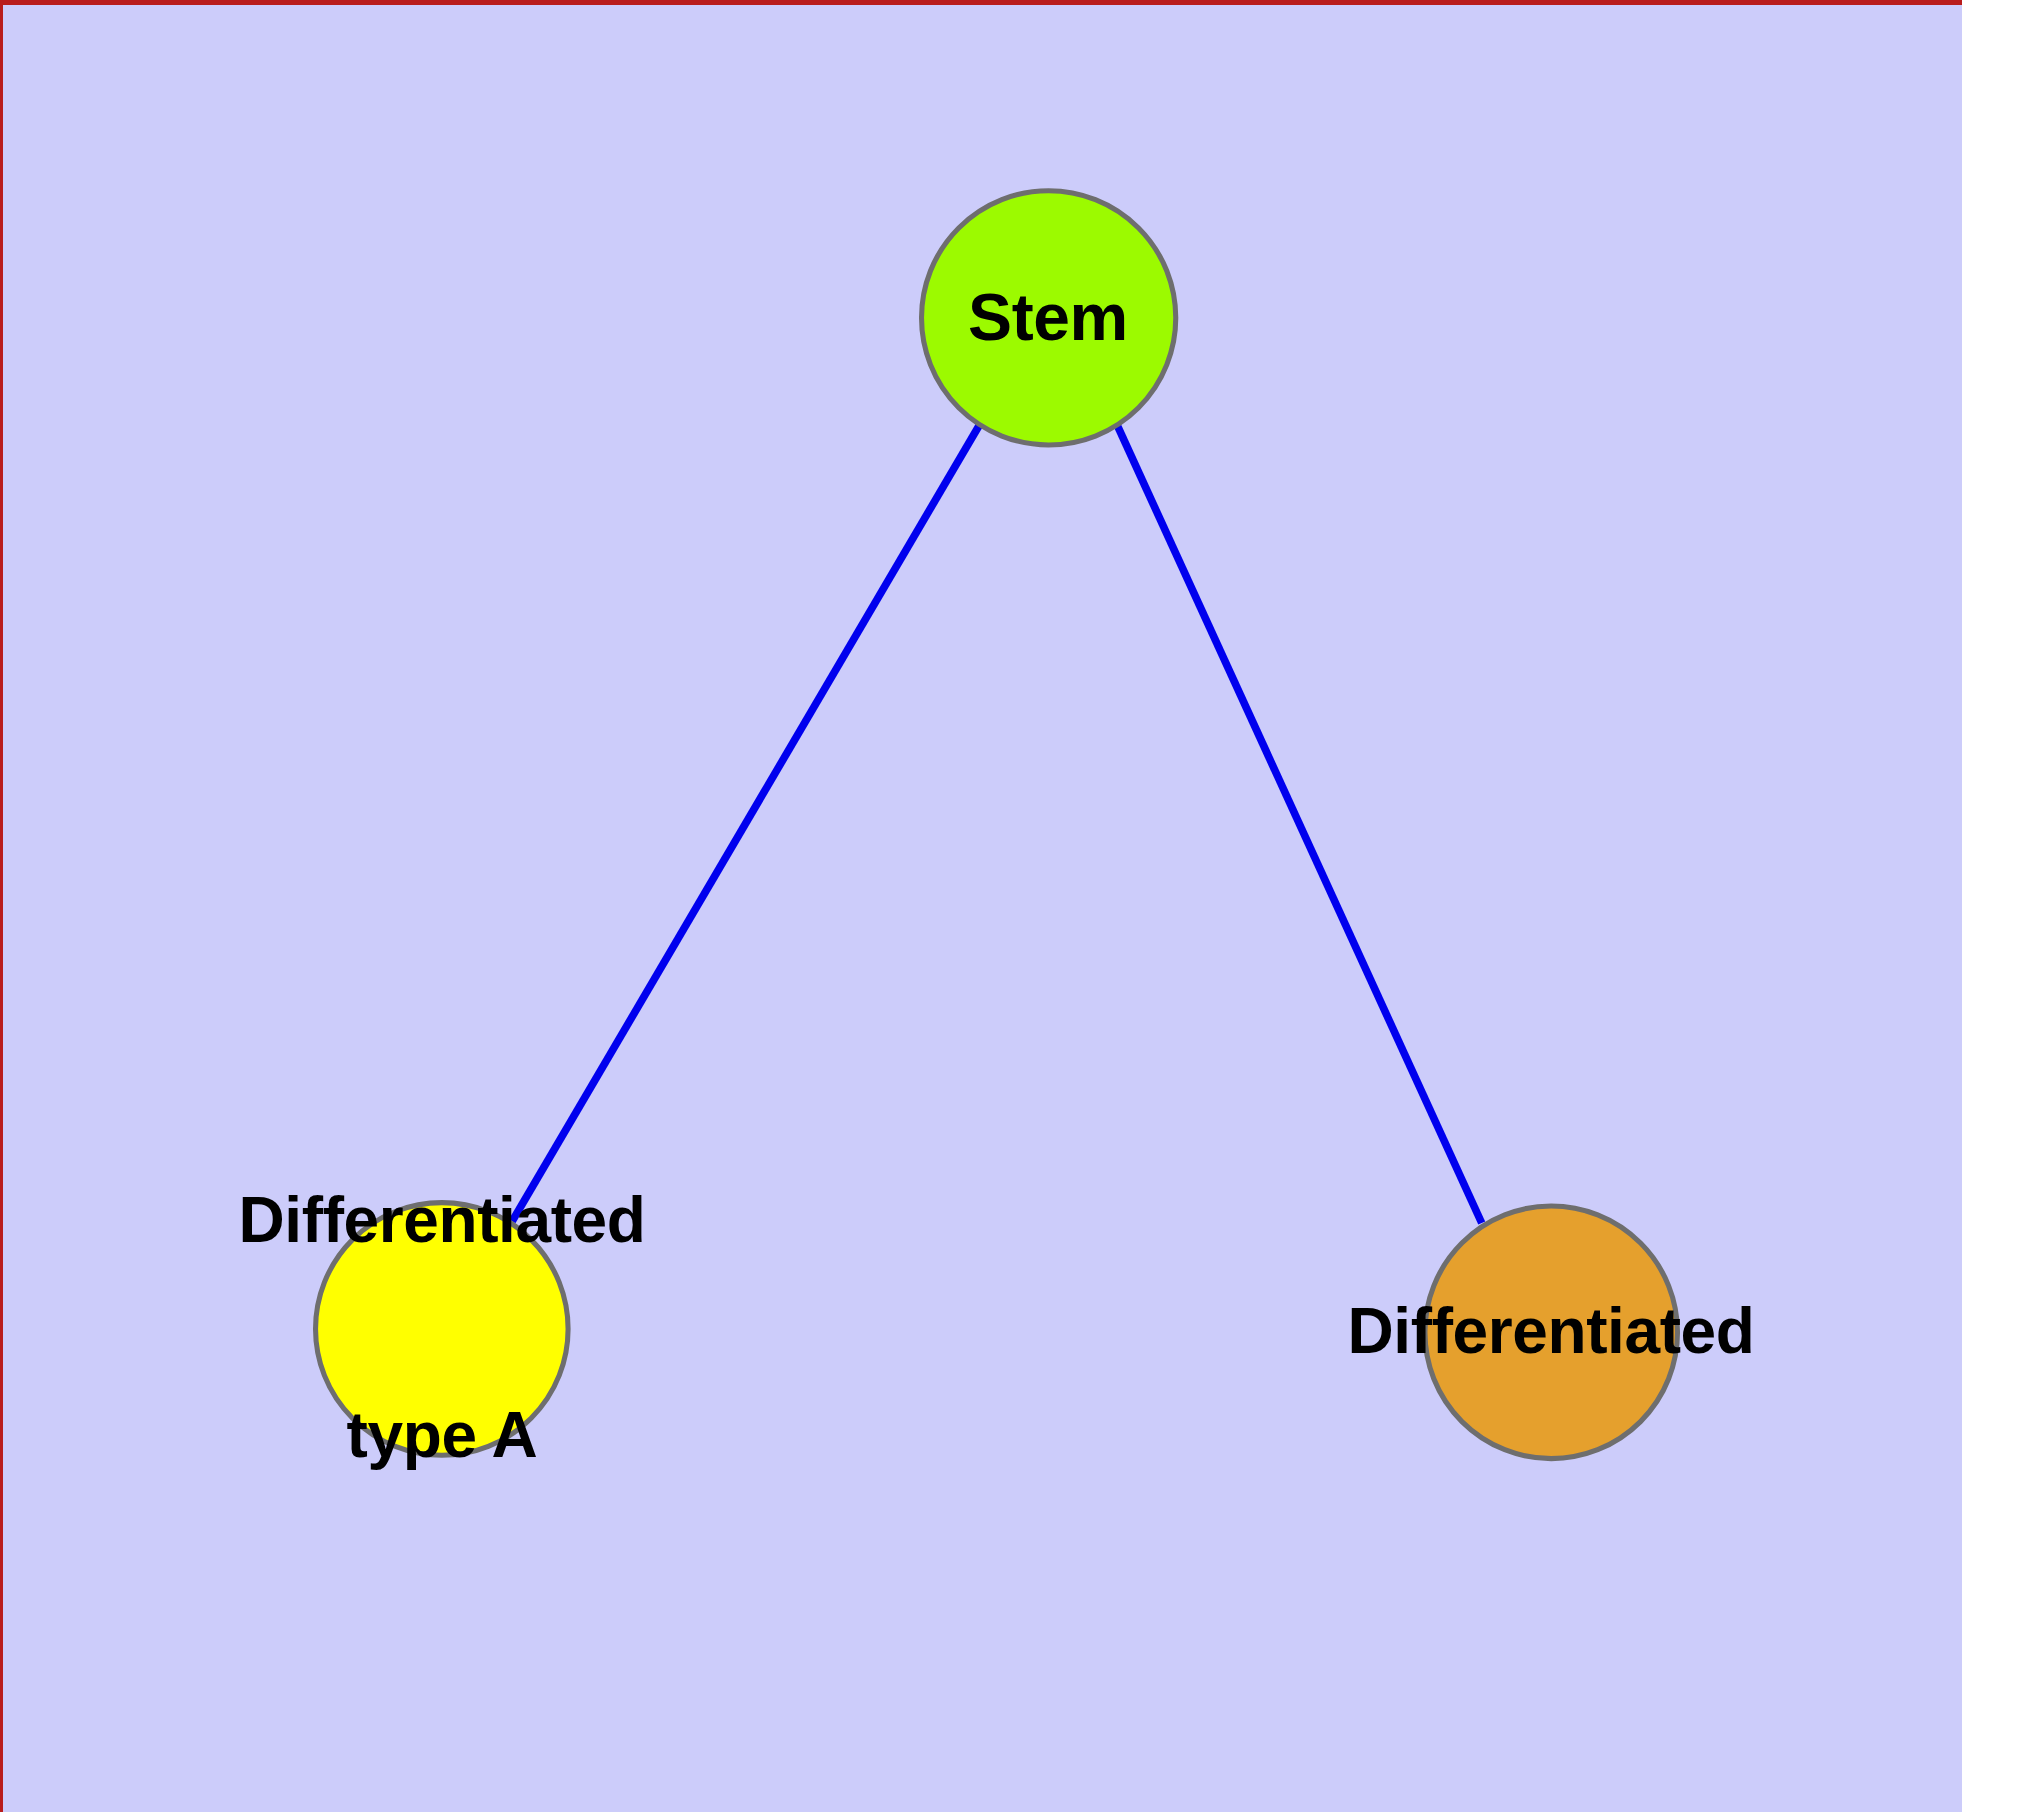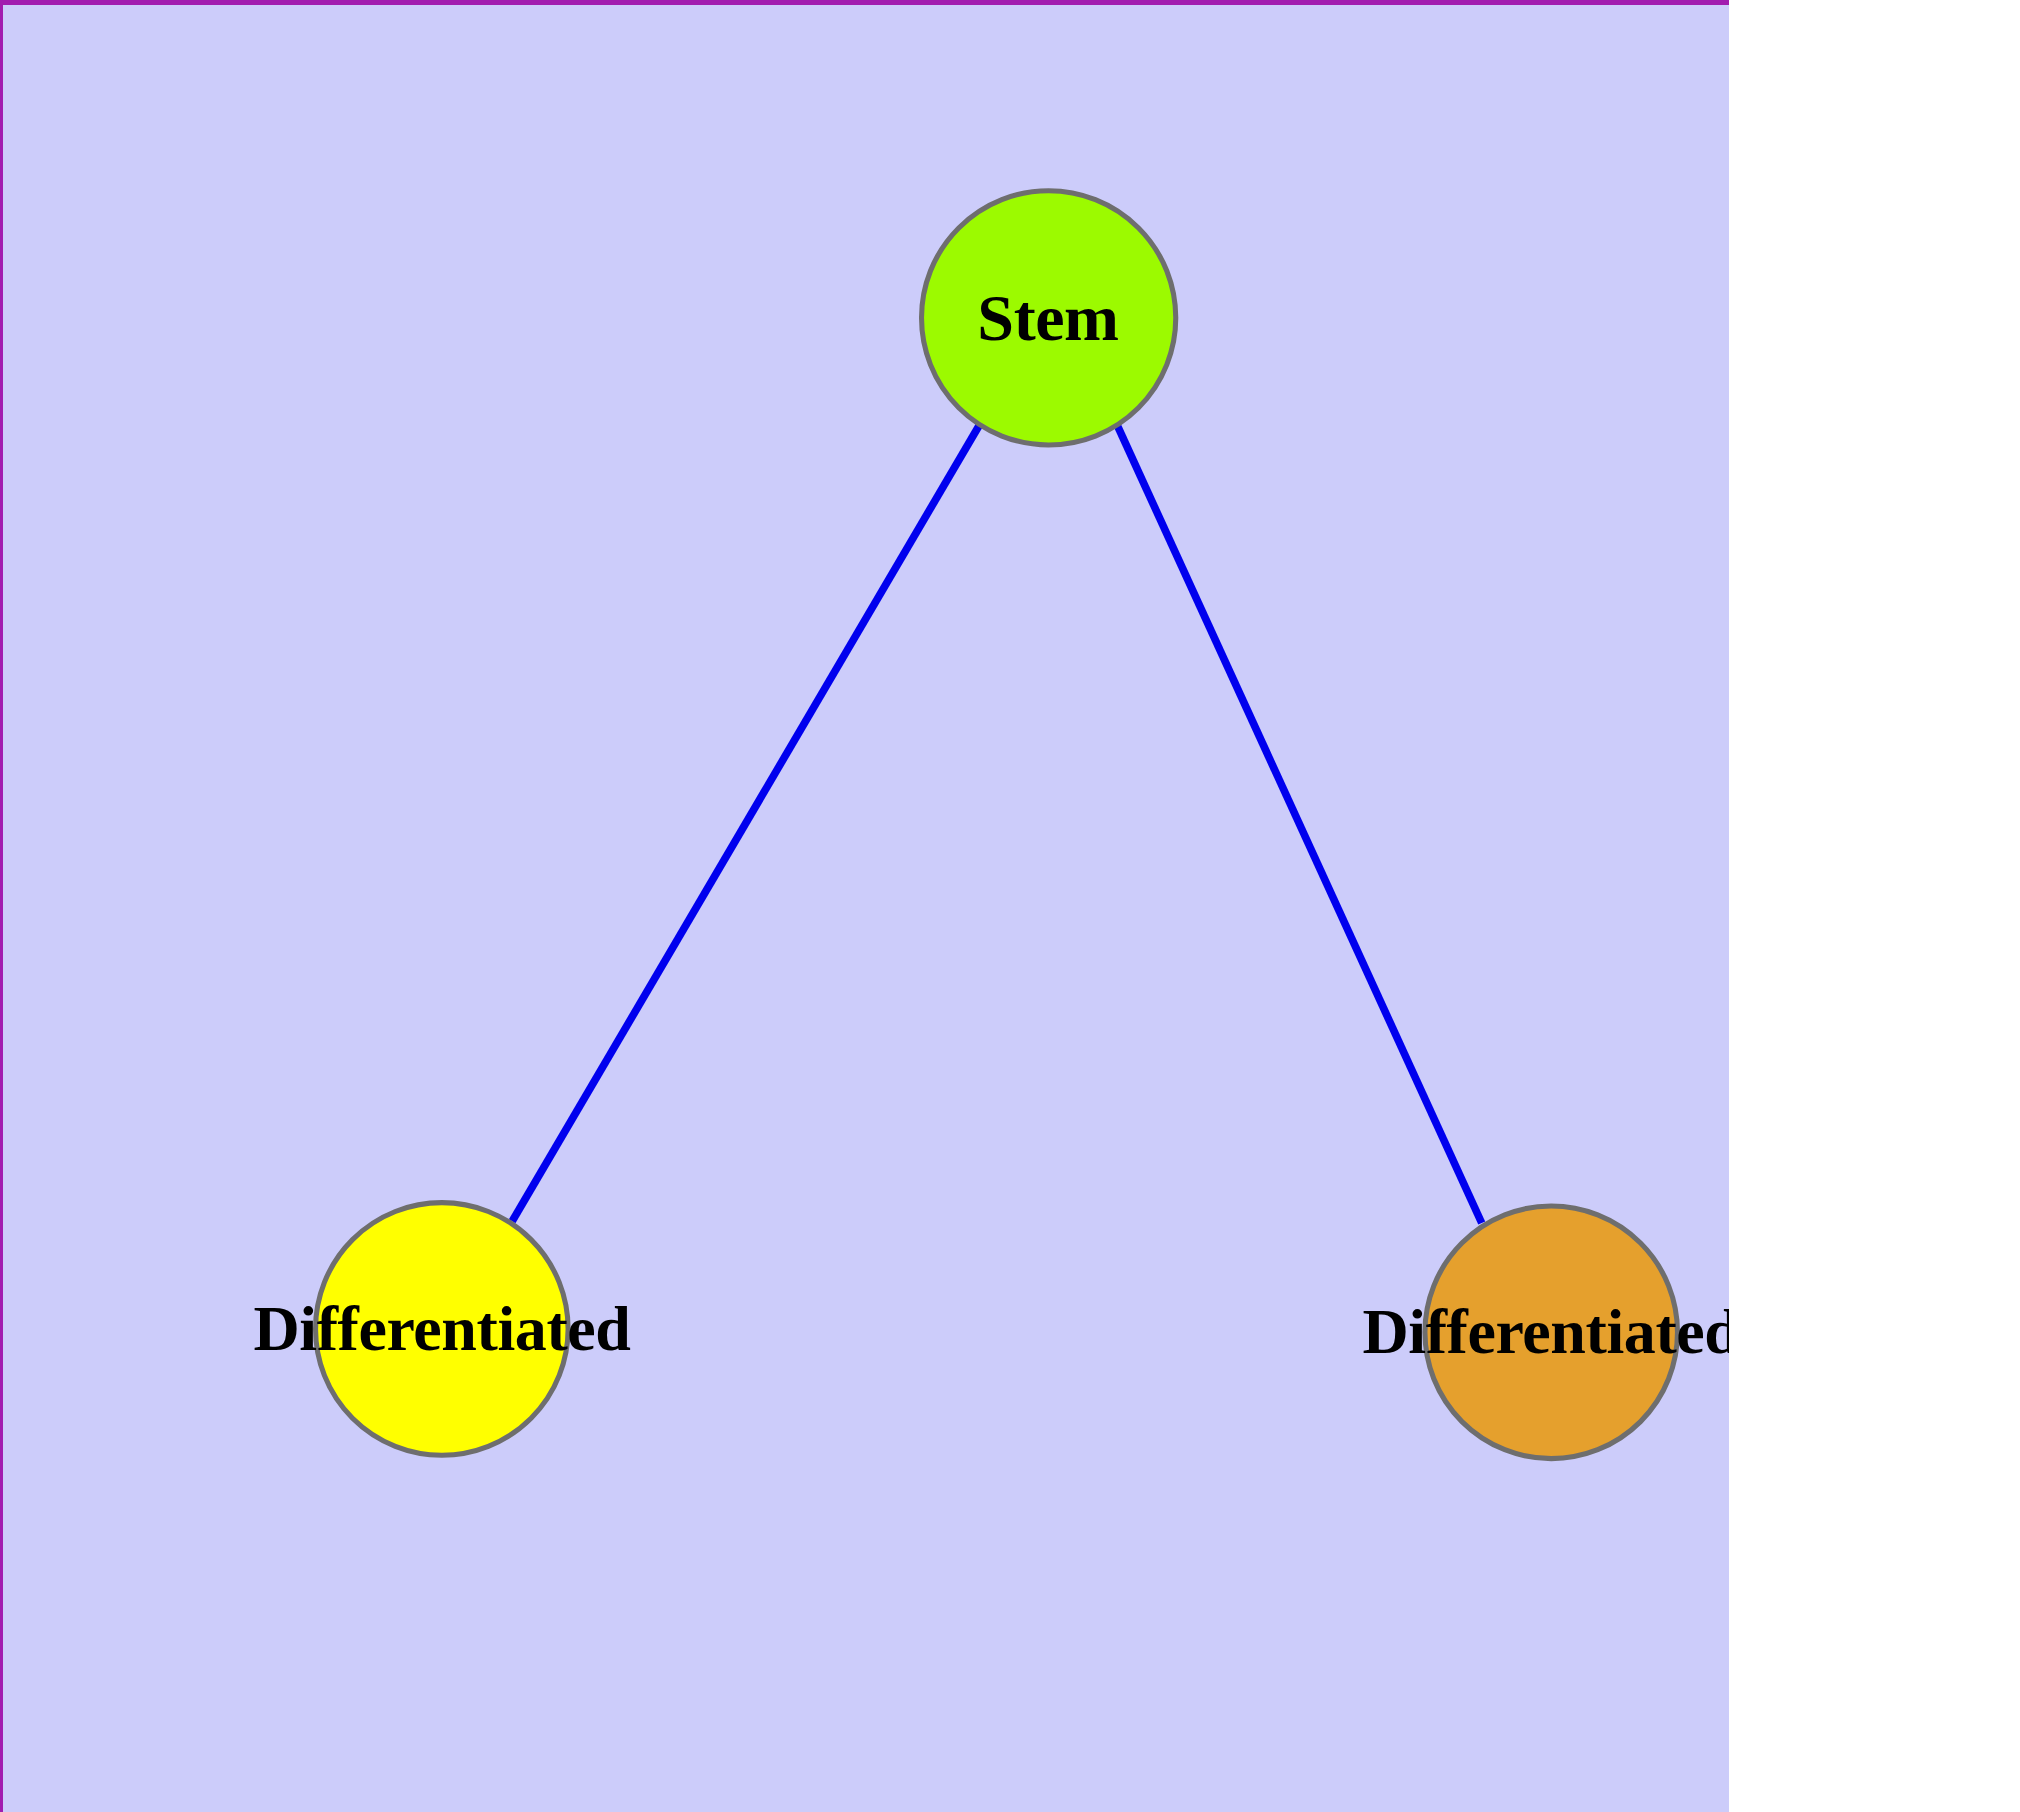--- a/index.html
+++ b/index.html
@@ -2,25 +2,25 @@
 <html style="font-size:13.6px"><head>
 <meta charset="utf-8">
 <style>
   html, body {
     margin: 0;
     padding: 0;
     background: #ffffff;
   }
   #canvas {
     position: relative;
-    width: 1729px;
+    width: 1962px;
     height: 1812px;
-    background: #a21caf;
+    background: #b91c1c;
     overflow: hidden;
-    font-family: Liberation Serif, serif;
+    font-family: Liberation Sans, sans-serif;
   }
   #graph-background {
     position: absolute;
     left: 3.4px;
     top: 5.1px;
     width: 2017px;
     height: 1807px;
     background: #ccccfa;
   }
   #graph-svg {
@@ -64,20 +64,21 @@
       <circle cx="1237" cy="375" r="150" fill="#9cfa00" stroke="#6e6e6e" stroke-width="6"></circle>
       <circle cx="521" cy="1568" r="149" fill="#ffff00" stroke="#6e6e6e" stroke-width="6"></circle>
       <circle cx="1830" cy="1572" r="149" fill="#e5a02d" stroke="#6e6e6e" stroke-width="6"></circle>
     </g>
   </svg>
 
   <div class="node-label stem-label" style="left: 1048px; top: 318px; color: rgb(0, 0, 0);">Stem</div>
 
   <div class="node-label" style="left: 442px; top: 1329px; color: rgb(0, 0, 0);">
     <div>Differentiated</div>
+    <div>type A</div>
   </div>
 
   <div class="node-label" style="left: 1551px; top: 1332px; color: rgb(0, 0, 0);">
     <div>Differentiated</div>
   </div>
 
 </div>
 
 
 </body></html>

